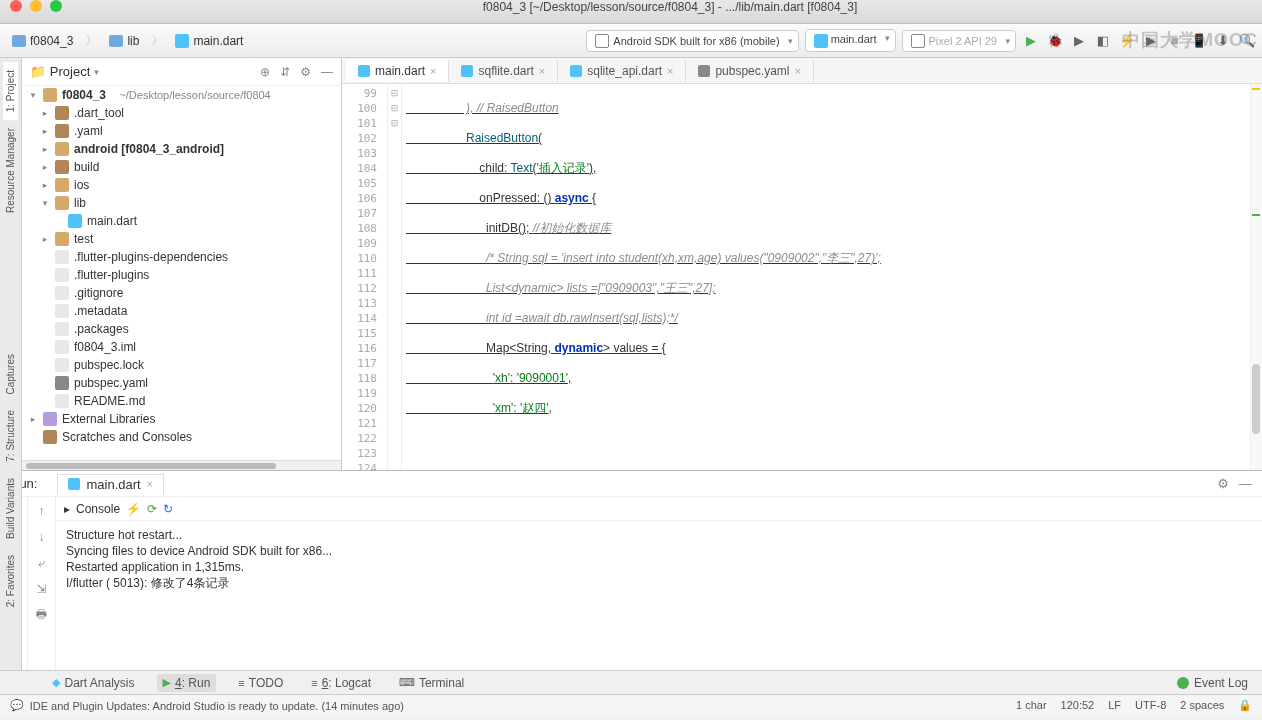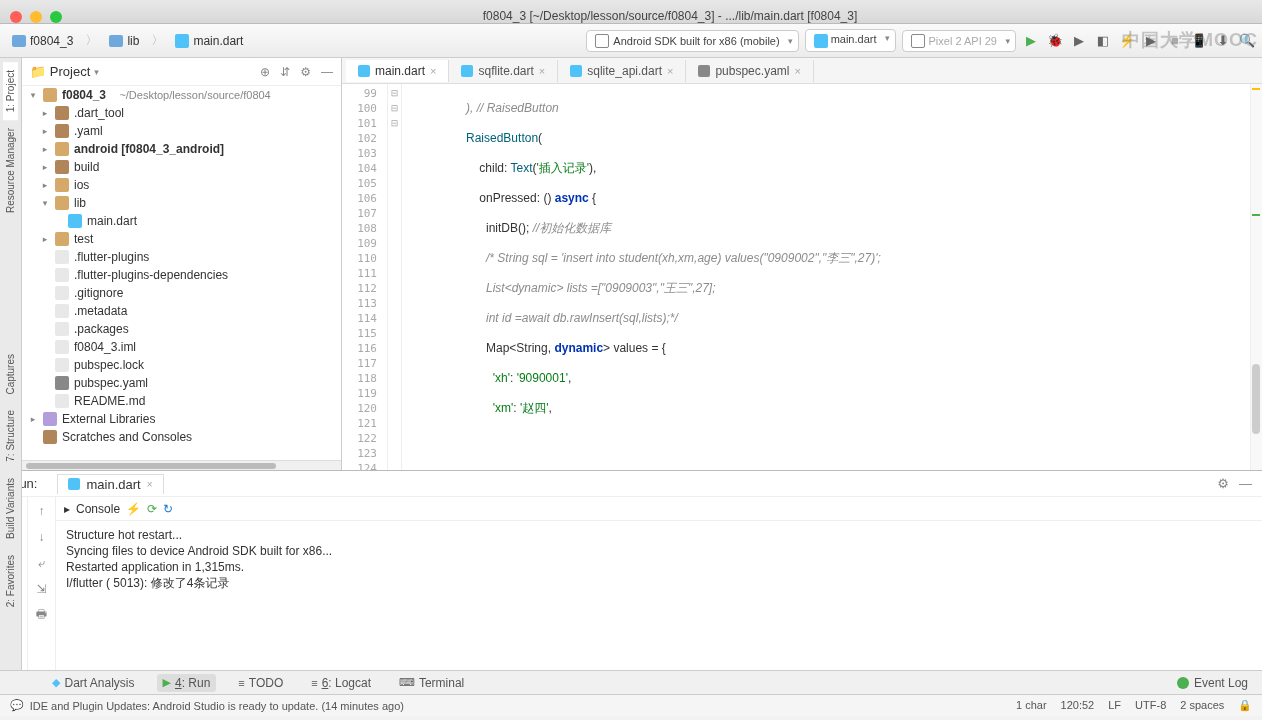--- a/index.html
+++ b/index.html
@@ -1,19 +1,19 @@
 <!DOCTYPE html>
 <html><head>
 <meta charset="utf-8">
 <style>
 * { margin: 0; padding: 0; box-sizing: border-box; font-family: -apple-system, "Helvetica Neue", Arial, sans-serif; }
 body { background: #f2f2f2; font-size: 12px; color: #333; width: 1262px; height: 720px; overflow: hidden; position: relative; }
 
 
-.titlebar { height: 24px; background: linear-gradient(#e8e8e8,#d8d8d8); display: flex; align-items: flex-end; padding: 0 10px; border-bottom: 1px solid #bbb; gap: 26px; }
+.titlebar { height: 24px; background: linear-gradient(#e8e8e8,#d8d8d8); display: flex; align-items: flex-start; padding: 0 10px; border-bottom: 1px solid #bbb; gap: 26px; }
 .traffic { display: flex; gap: 8px; }
 .tl { width: 12px; height: 12px; border-radius: 50%; }
 .tl.red { background: #ff5f57; }
 .tl.yellow { background: #febc2e; }
 .tl.green { background: #28c840; }
 .title-txt { flex: 1; text-align: center; color: #444; font-size: 12px; }
 
 
 .toolbar { height: 34px; background: linear-gradient(#fafafa,#ececec); border-bottom: 1px solid #ccc; display: flex; align-items: center; padding: 0 6px; gap: 6px; }
 .crumb { display: flex; align-items: center; gap: 4px; padding: 2px 6px; font-size: 12px; color: #333; }
@@ -68,21 +68,21 @@
 .etab.active { background: #fff; color: #333; }
 .etab-ic { width: 12px; height: 12px; border-radius: 2px; }
 .etab-ic.dart { background: #4fc3f7; }
 .etab-ic.yaml { background: #888; }
 .etab-x { color: #aaa; font-size: 11px; }
 .editor-body { flex: 1; display: flex; overflow: hidden; position: relative; }
 .gutter { width: 46px; background: #fff; border-right: 1px solid #eee; text-align: right; padding-right: 10px; padding-top: 2px; }
 .ln { font-size: 11px; color: #aaa; font-family: Menlo, Consolas, monospace; line-height: 15px; }
 .fold-gutter { width: 14px; background: #fff; border-right: 1px solid #eee; padding-top: 2px; font-size: 9px; color: #aaa; font-family: monospace; line-height: 15px; text-align: center; }
 .code { flex: 1; font-family: Menlo, Consolas, monospace; font-size: 12px; line-height: 15px; padding-top: 2px; white-space: pre; overflow: hidden; }
-.code .line { padding-left: 4px; }
+.code .line { padding-left: 4px; text-decoration: underline; }
 .c-kw { color: #0033b3; font-weight: bold; }
 .c-cls { color: #00627a; }
 .c-str { color: #067d17; }
 .c-cmt { color: #8c8c8c; font-style: italic; }
 .editor-scroll { width: 12px; background: #f8f8f8; position: relative; border-left: 1px solid #eee; }
 .editor-scroll-thumb { position: absolute; right: 2px; top: 280px; width: 8px; height: 70px; background: #ccc; border-radius: 4px; }
 .editor-marker { position: absolute; right: 2px; width: 8px; height: 2px; }
 .mk-green { background: #4caf50; }
 .mk-yellow { background: #ffc107; }
 
@@ -234,26 +234,26 @@
       </div>
       <div id="tree-after">
           <div class="tree-row d1">
             <span class="tri">▸</span>
             <span class="fic fold"></span>
             <span>test</span>
           </div>
           <div class="tree-row d1">
             <span class="tri"></span>
             <span class="fic txt"></span>
+            <span>.flutter-plugins-dependencies</span>
+          </div>
+          <div class="tree-row d1">
+            <span class="tri"></span>
+            <span class="fic txt"></span>
             <span>.flutter-plugins</span>
-          </div>
-          <div class="tree-row d1">
-            <span class="tri"></span>
-            <span class="fic txt"></span>
-            <span>.flutter-plugins-dependencies</span>
           </div>
           <div class="tree-row d1">
             <span class="tri"></span>
             <span class="fic txt"></span>
             <span>.gitignore</span>
           </div>
           <div class="tree-row d1">
             <span class="tri"></span>
             <span class="fic txt"></span>
             <span>.metadata</span>

